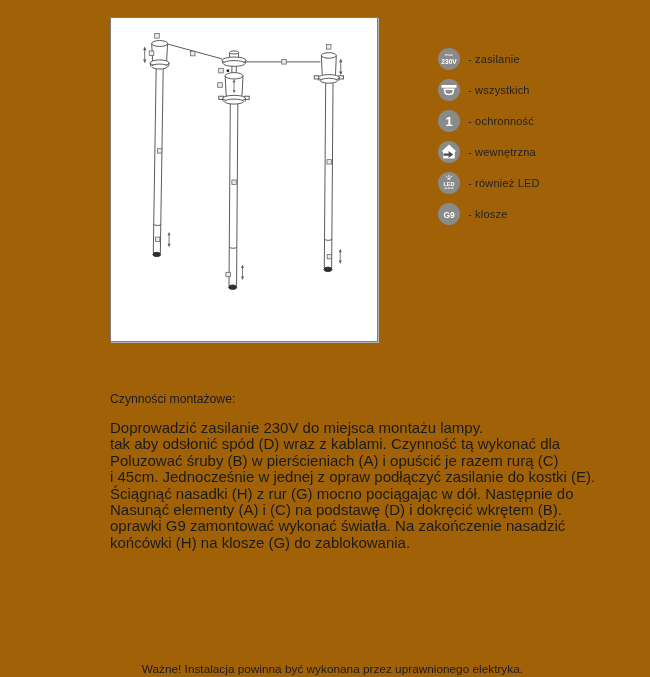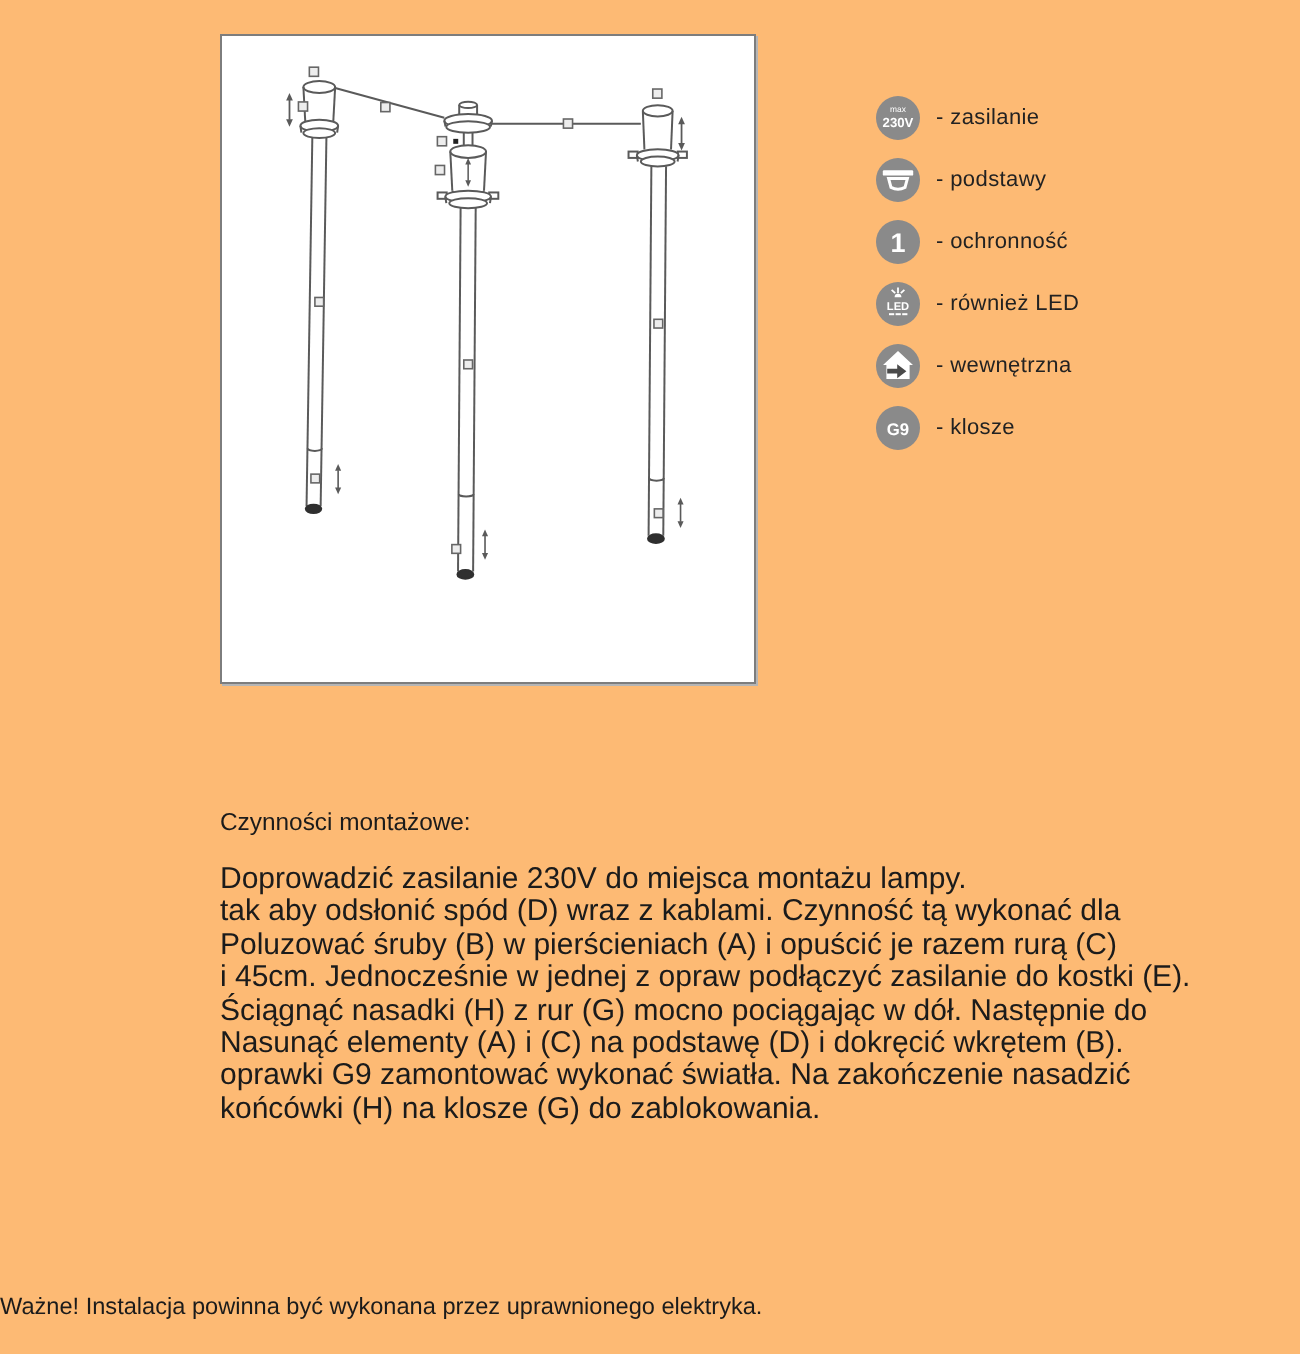--- a/index.html
+++ b/index.html
@@ -1,41 +1,41 @@
 <!DOCTYPE html>
 <html><head>
 <meta charset="utf-8">
 <style>
   html,body{margin:0;padding:0;background:#ffffff;}
   .page{
-    position:relative;width:650px;height:677px;background:#fdba74;
+    position:relative;width:650px;height:677px;background:#a16207;
     font-family:"Liberation Sans","DejaVu Sans",sans-serif;color:#1b1b1b;
     overflow:hidden;
   }
   
   .frame{
     position:absolute;left:110px;top:17px;width:268px;height:325px;
     border:1px solid #7d7d7d;box-shadow:1px 1px 0 #b5b5b5;
     background:#ffffff;box-sizing:border-box;
   }
   .frame svg{display:block;width:100%;height:100%;}
   
   .legend{
     position:absolute;left:437px;top:47px;display:flex;flex-direction:column;gap:7px;
   }
   .legend-row{display:flex;align-items:center;height:24px;}
   .legend-row svg{width:24px;height:24px;flex:0 0 24px;}
   .legend-label{margin-left:7px;font-size:11px;color:#222;white-space:nowrap;letter-spacing:0.2px;}
   
   .instructions{position:absolute;left:110px;top:388px;width:440px;}
-  .inst-heading{font-size:12.2px;margin:16px 0 14px 0;}
+  .inst-heading{font-size:12.2px;margin:4px 0 14px 0;}
   .inst-line{font-size:15px;line-height:16.4px;white-space:nowrap;}
   
   .warning{
-    position:absolute;left:0;top:646px;width:523px;text-align:left;
+    position:absolute;left:0;top:662px;width:523px;text-align:right;
     font-size:11.8px;color:#1b1b1b;
   }
   text{font-family:"Liberation Sans","DejaVu Sans",sans-serif;}
 </style>
 </head>
 <body>
 
 <div class="page">
 
   <div class="frame">
@@ -147,29 +147,38 @@
       </svg>
       <span class="legend-label">- zasilanie</span>
     </div>
 
     <div class="legend-row">
       <svg viewBox="0 0 24 24">
         <circle cx="12" cy="12" r="11" fill="#8a8a8a"></circle>
         <rect x="4.4" y="7.1" width="15.2" height="2.7" rx="0.6" fill="#fff"></rect>
         <path d="M7.3,11.3 L16.7,11.3 L15.5,15.7 Q12,17.5 8.5,15.7 Z" fill="none" stroke="#fff" stroke-width="1.5"></path>
       </svg>
-      <span class="legend-label">- podstawy</span>
+      <span class="legend-label">- wszystkich</span>
     </div>
 
     <div class="legend-row">
       <svg viewBox="0 0 24 24">
         <circle cx="12" cy="12" r="11" fill="#8a8a8a"></circle>
         <text x="12" y="17" text-anchor="middle" fill="#fff" font-size="13.5" font-weight="bold">1</text>
       </svg>
       <span class="legend-label">- ochronność</span>
+    </div>
+
+    <div class="legend-row">
+      <svg viewBox="0 0 24 24">
+        <circle cx="12" cy="12" r="11" fill="#8a8a8a"></circle>
+        <path d="M12,4.5 L19.5,11.5 L17.8,11.5 L17.8,18.5 L6.2,18.5 L6.2,11.5 L4.5,11.5 Z" fill="#fff"></path>
+        <path d="M6.6,13.4 h5 v-2.3 l4.6,3.5 -4.6,3.5 v-2.3 h-5 Z" fill="#4a4a4a"></path>
+      </svg>
+      <span class="legend-label">- wewnętrzna</span>
     </div>
 
     <div class="legend-row">
       <svg viewBox="0 0 24 24">
         <circle cx="12" cy="12" r="11" fill="#8a8a8a"></circle>
         <g stroke="#fff" stroke-width="0.9">
           <line x1="12" y1="3.8" x2="12" y2="6.6"></line>
           <line x1="8.8" y1="4.9" x2="10.6" y2="6.6"></line>
           <line x1="15.2" y1="4.9" x2="13.4" y2="6.6"></line>
         </g>
@@ -180,29 +189,20 @@
           <rect x="10.8" y="16.6" width="2.6" height="1"></rect>
           <rect x="14.1" y="16.6" width="2.6" height="1"></rect>
         </g>
       </svg>
       <span class="legend-label">- również LED</span>
     </div>
 
     <div class="legend-row">
       <svg viewBox="0 0 24 24">
         <circle cx="12" cy="12" r="11" fill="#8a8a8a"></circle>
-        <path d="M12,4.5 L19.5,11.5 L17.8,11.5 L17.8,18.5 L6.2,18.5 L6.2,11.5 L4.5,11.5 Z" fill="#fff"></path>
-        <path d="M6.6,13.4 h5 v-2.3 l4.6,3.5 -4.6,3.5 v-2.3 h-5 Z" fill="#4a4a4a"></path>
-      </svg>
-      <span class="legend-label">- wewnętrzna</span>
-    </div>
-
-    <div class="legend-row">
-      <svg viewBox="0 0 24 24">
-        <circle cx="12" cy="12" r="11" fill="#8a8a8a"></circle>
         <text x="12" y="15.6" text-anchor="middle" fill="#fff" font-size="8.4" font-weight="bold">G9</text>
       </svg>
       <span class="legend-label">- klosze</span>
     </div>
 
   </div>
 
   <div class="instructions">
     <div class="inst-heading">Czynności montażowe:</div>
     <div>

